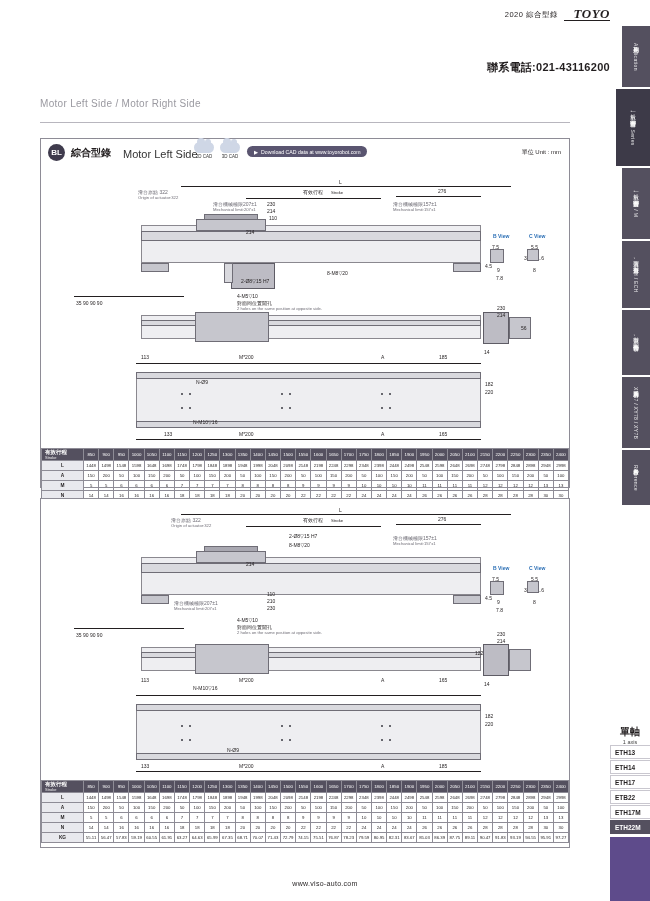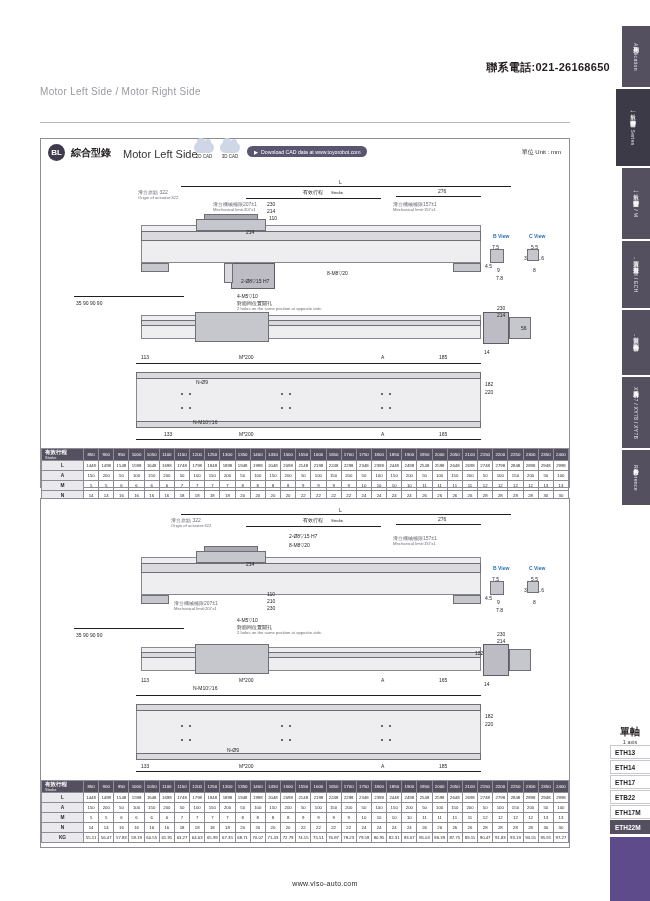--- a/index.html
+++ b/index.html
@@ -68,21 +68,21 @@
   }
   .model-item.active { background:#54505f; color:#fff; border-color:#54505f;}
   .axis-box { position:absolute; right:0; bottom:146px; width:40px; text-align:center;}
   .axis-box .cn { font-size:10px; font-weight:bold;}
   .axis-box .en { font-size:5.5px; color:#444;}
   .axis-box .md { font-size:8.5px; font-weight:bold;}
 
   
   .title-wrap { position:absolute; left:40px; top:84px; }
   .title-cn { font-size:15px; font-weight:bold; letter-spacing:1px; }
-  .title-en { font-size:10px; color:#9a99a0; margin-top:2px; letter-spacing:.3px;}
+  .title-en { font-size:10px; color:#9a99a0; margin-top:14px; letter-spacing:.3px;}
   .title-rule { position:absolute; left:40px; top:122px; width:530px; height:1px; background:#b8b6be;}
 
   
   .panel {
     position:absolute; left:40px; width:530px;
     border:1px solid #8e8c96;
     background:#fff;
   }
   .panel-head { position:relative; height:28px; }
   .badge {
@@ -149,21 +149,26 @@
   .footer-url {
     position:absolute; left:0; bottom:14px; width:650px; text-align:center;
     font-size:7px; color:#231f20; letter-spacing:.3px;
   }
 </style>
 </head>
 <body>
 
 <div class="page">
 
-  <div class="phone">聯系電話:021-26168650</div>
+  <div class="top-header">
+    <div class="cat">2020  綜合型錄</div>
+    <div class="logo">TOYO</div>
+    <div class="logo-bar"></div>
+  </div>
+  <div class="phone">聯系電話:021-43116200</div>
 
   <div class="side-tabs">
     <div class="side-tab" style="top:26px;height:62px;">
       <span>應用例</span>
       <span class="en">Application</span>
     </div>
     <div class="side-tab active" style="top:89px;height:78px;">
       <span>一般、密閉型滑台</span>
       <span class="en">ETH Series</span>
     </div>

